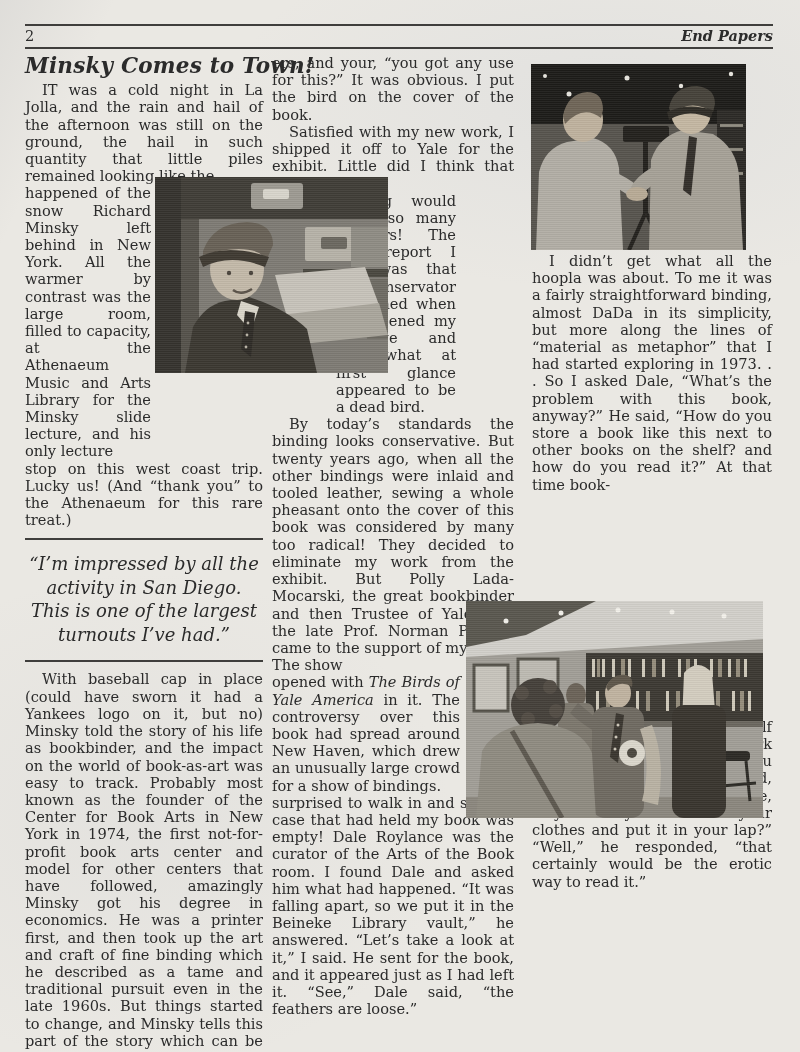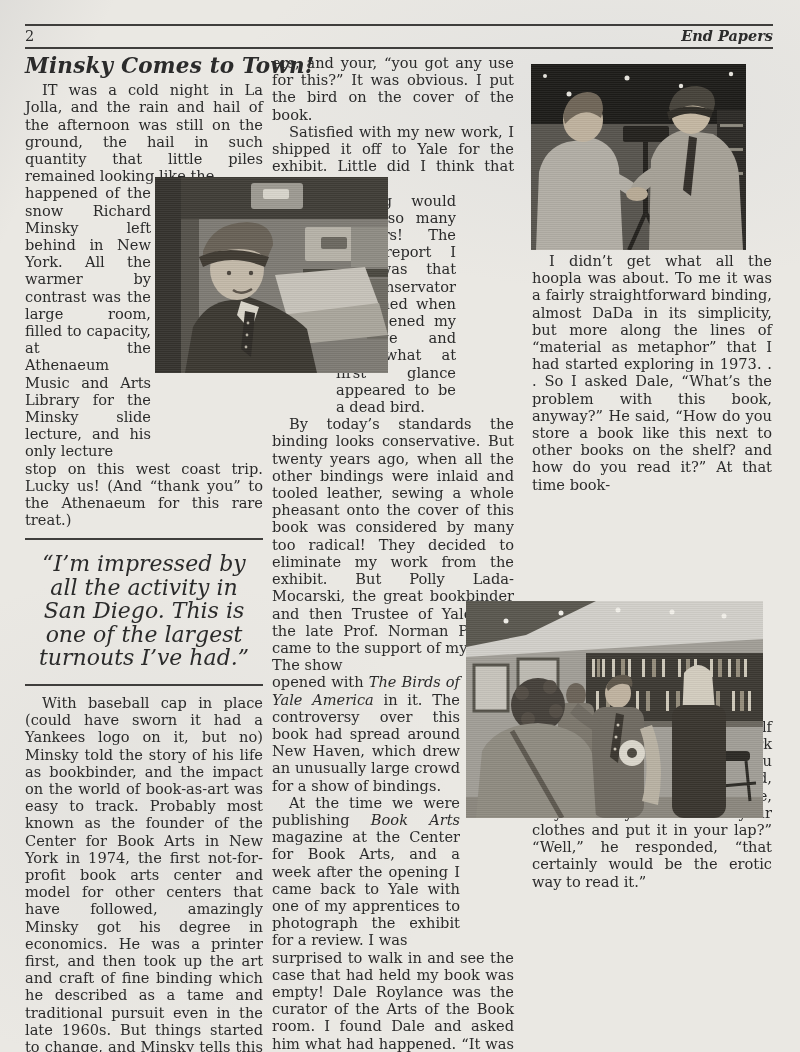--- a/index.html
+++ b/index.html
@@ -32,21 +32,21 @@
   }
   p { margin:0; }
   .ind { text-indent:17px; }
   .narrow-left  { width:126px; }
   .inset-right  { margin-left:64px; width:120px; }
   .narrow2      { width:188px; }
   .gap          { height:225px; }
   .pullquote {
     border-top:2px solid #3f3e3c; border-bottom:2px solid #3f3e3c;
     margin:10px 0 8px 0; padding:12px 2px 14px 2px;
-    font-style:italic; font-size:22px; line-height:23.5px;
+    font-style:italic; font-size:18px; line-height:23.5px;
     text-align:center;
   }
   .photo { position:absolute; overflow:hidden; background:#6e6b64; }
   #photo1 { left:155px; top:177px; width:233px; height:196px; }
   #photo2 { left:531px; top:64px;  width:215px; height:186px; }
   #photo3 { left:466px; top:601px; width:297px; height:217px; }
   .photo svg { display:block; width:100%; height:100%; }
   .photo .grain {
     position:absolute; inset:0; pointer-events:none;
     background:repeating-linear-gradient(0deg, rgba(255,255,255,0.05) 0 1px, rgba(0,0,0,0.04) 1px 2px);
@@ -73,21 +73,20 @@
     <p class="ind">With baseball cap in place (could have sworn it had a Yankees logo on it, but no) Minsky told the story of his life as bookbinder, and the impact on the world of book-as-art was easy to track. Probably most known as the founder of the Center for Book Arts in New York in 1974, the first not-for-profit book arts center and model for other centers that have followed, amazingly Minsky got his degree in economics. He was a printer first, and then took up the art and craft of fine binding which he described as a tame and traditional pursuit even in the late 1960s. But things started to change, and Minsky tells this part of the story which can be found on his web site www.minsky.com:</p>
 
   </div>
 
   <div class="col" id="col2">
     <p>ers, and your, “you got any use for this?” It was obvious. I put the bird on the cover of the book.</p>
     <p class="ind">Satisfied with my new work, I shipped it off to Yale for the exhibit. Little did I think that such a simple</p>
     <p class="inset-right">binding would ruffle so many feathers! The first report I got was that the conservator screamed when she opened my package and saw what at first glance appeared to be a dead bird.</p>
     <p class="ind">By today’s standards the binding looks conservative. But twenty years ago, when all the other bindings were inlaid and tooled leather, sewing a whole pheasant onto the cover of this book was considered by many too radical! They decided to eliminate my work from the exhibit. But Polly Lada-Mocarski, the great bookbinder and then Trustee of Yale, and the late Prof. Norman Pierson came to the support of my work. The show</p>
     <p class="narrow2"><span>opened with </span><i>The Birds of Yale America</i><span> in it. The controversy over this book had spread around New Haven, which drew an unusually large crowd for a show of bindings.</span></p>
-    <p class="narrow2 ind"><span>At the time we were publishing </span><i>Book Arts</i><span> magazine at the Center for Book Arts, and a week after the opening I came back to Yale with one of my apprentices to photograph the exhibit for a review. I was</span></p>
     <p>surprised to walk in and see the case that had held my book was empty! Dale Roylance was the curator of the Arts of the Book room. I found Dale and asked him what had happened. “It was falling apart, so we put it in the Beineke Library vault,” he answered. “Let’s take a look at it,” I said. He sent for the book, and it appeared just as I had left it. “See,” Dale said, “the feathers are loose.”</p>
   </div>
 
   <div class="col" id="col3">
     <p class="ind">I didn’t get what all the hoopla was about. To me it was a fairly straightforward binding, almost DaDa in its simplicity, but more along the lines of “material as metaphor” that I had started exploring in 1973. . . So I asked Dale, “What’s the problem with this book, anyway?” He said, “How do you store a book like this next to other books on the shelf? and how do you read it?” At that time book-</p>
     <div class="gap"></div>
     <p class="ind">“You don’t stick it on a shelf next to other books. It’s a work of art, like a sculpture, and you exhibit it like that,” I answered, “And as far as reading it, Dale, why don’t you take off your clothes and put it in your lap?” “Well,” he responded, “that certainly would be the erotic way to read it.”</p>
   </div>
 
   <div class="photo" id="photo1">

